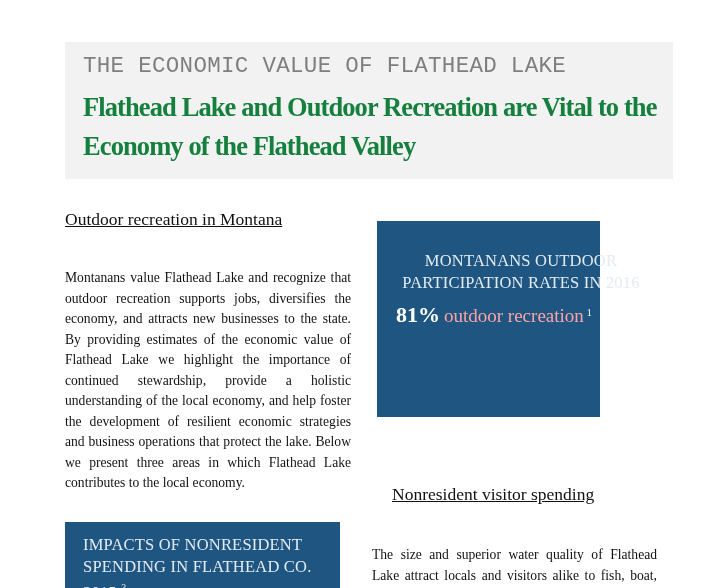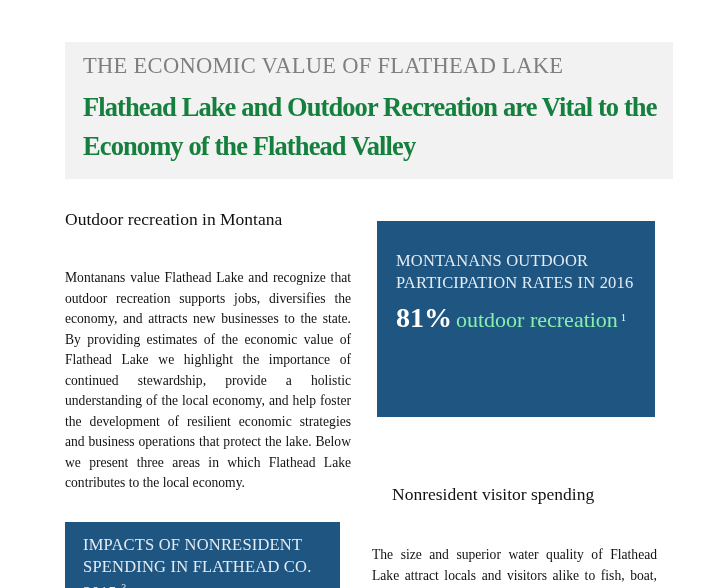--- a/index.html
+++ b/index.html
@@ -6,57 +6,57 @@
   body {
     width: 722px; height: 588px; overflow: hidden; background: #ffffff; position: relative;
     font-family: "DejaVu Serif", serif; color: #111;
   }
   .header-box {
     position: absolute; left: 65px; top: 42px; width: 608px; height: 137px;
     background: #f2f2f2;
   }
   .kicker {
     position: absolute; left: 18px; top: 11px;
-    font-family: Liberation Serif, serif; font-size: 22.5px; color: #7f7f7f; letter-spacing: 0.3px;
+    font-family: Liberation Mono, monospace; font-size: 22.5px; color: #7f7f7f; letter-spacing: 0.3px;
     white-space: nowrap;
   }
   .headline {
     position: absolute; left: 18px; top: 46px; width: 580px;
     font-family: "Liberation Serif", serif; font-weight: bold; font-size: 26.5px; line-height: 39px;
     color: #15803d; letter-spacing: -0.9px;
   }
   .sec-title {
-    position: absolute; font-family: "Liberation Serif", serif; font-size: 17.5px; color: #111; white-space: nowrap;
+    position: absolute; font-family: "Liberation Serif", serif; font-size: 17.5px; color: #111; white-space: nowrap; text-decoration: underline;
   }
   .body-text {
     position: absolute; font-family: "Liberation Serif", serif; font-size: 13.6px; line-height: 20.5px;
     text-align: justify; color: #111; margin-top: 28px;
   }
   .blue-box { position: absolute; background: #1f5581; color: #fff; }
   .box-title {
     position: absolute; font-family: "Liberation Serif", serif; font-size: 16.5px; line-height: 21.5px;
     color: #e4ecf3; letter-spacing: 0.2px;
   }
   .stat { position: absolute; left: 19px; white-space: nowrap; font-family: "Liberation Serif", serif; }
-  .stat .num { font-size: 28px; font-weight: bold; color: #fff; }
-  .stat .lbl { font-size: 22px; color: #86efac; }
+  .stat .num { font-size: 22px; font-weight: bold; color: #fff; }
+  .stat .lbl { font-size: 19px; color: #fca5a5; }
   .stat sup { font-size: 10px; vertical-align: 6px; margin-left: 3px; }
 </style>
 </head>
 <body>
 
 <div class="header-box">
   <div class="kicker">THE ECONOMIC VALUE OF FLATHEAD LAKE</div>
   <div class="headline">Flathead Lake and Outdoor Recreation are Vital to the Economy of the Flathead Valley</div>
 </div>
 
 <div class="sec-title" style="left:65px; top:209px;">Outdoor recreation in Montana</div>
 <div class="body-text" style="left:65px; top:240px; width:286px;">Montanans value Flathead Lake and recognize that outdoor recreation supports jobs, diversifies the economy, and attracts new businesses to the state. By providing estimates of the economic value of Flathead Lake we highlight the importance of continued stewardship, provide a holistic understanding of the local economy, and help foster the development of resilient economic strategies and business operations that protect the lake. Below we present three areas in which Flathead Lake contributes to the local economy.</div>
 
-<div class="blue-box" style="left:377px; top:221px; width:278px; height:196px;">
+<div class="blue-box" style="left:377px; top:221px; width:223px; height:196px;text-align:center;">
   <div class="box-title" style="left:19px; top:29px; width:250px;">MONTANANS OUTDOOR PARTICIPATION RATES IN 2016</div>
   <div class="stat" style="top:81px;">
     <span class="num">81%</span>
     <span class="lbl">outdoor recreation</span><sup>1</sup>
   </div>
 </div>
 
 <div class="sec-title" style="left:372px; top:484px;margin-left:20px;">Nonresident visitor spending</div>
 <div class="body-text" style="left:372px; top:517px; width:285px;">The size and superior water quality of Flathead Lake attract locals and visitors alike to fish, boat, swim, view wildlife, or to enjoy a scenic drive along its shores. Visitors to Flathead Lake spend</div>
 

